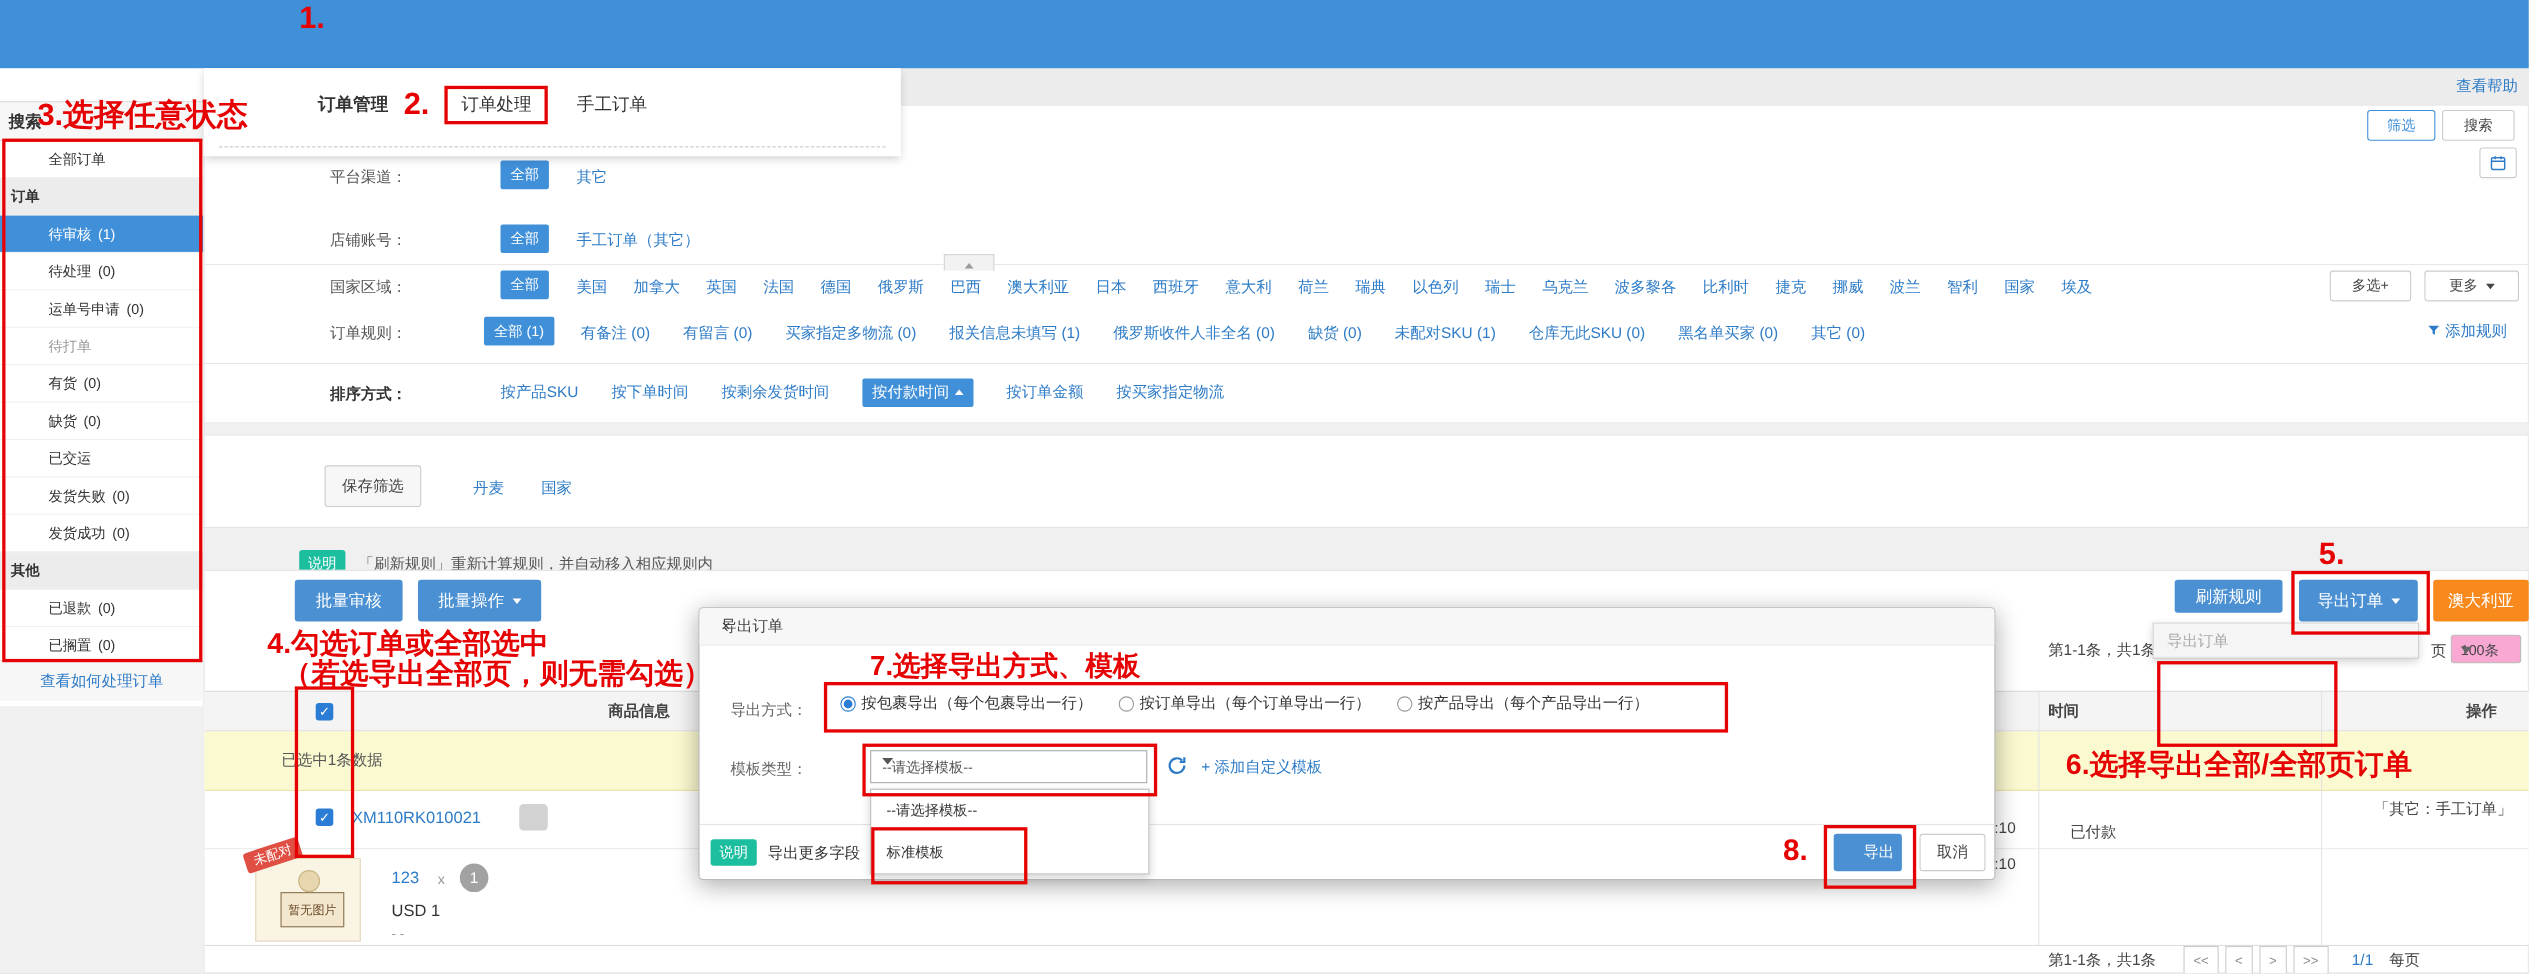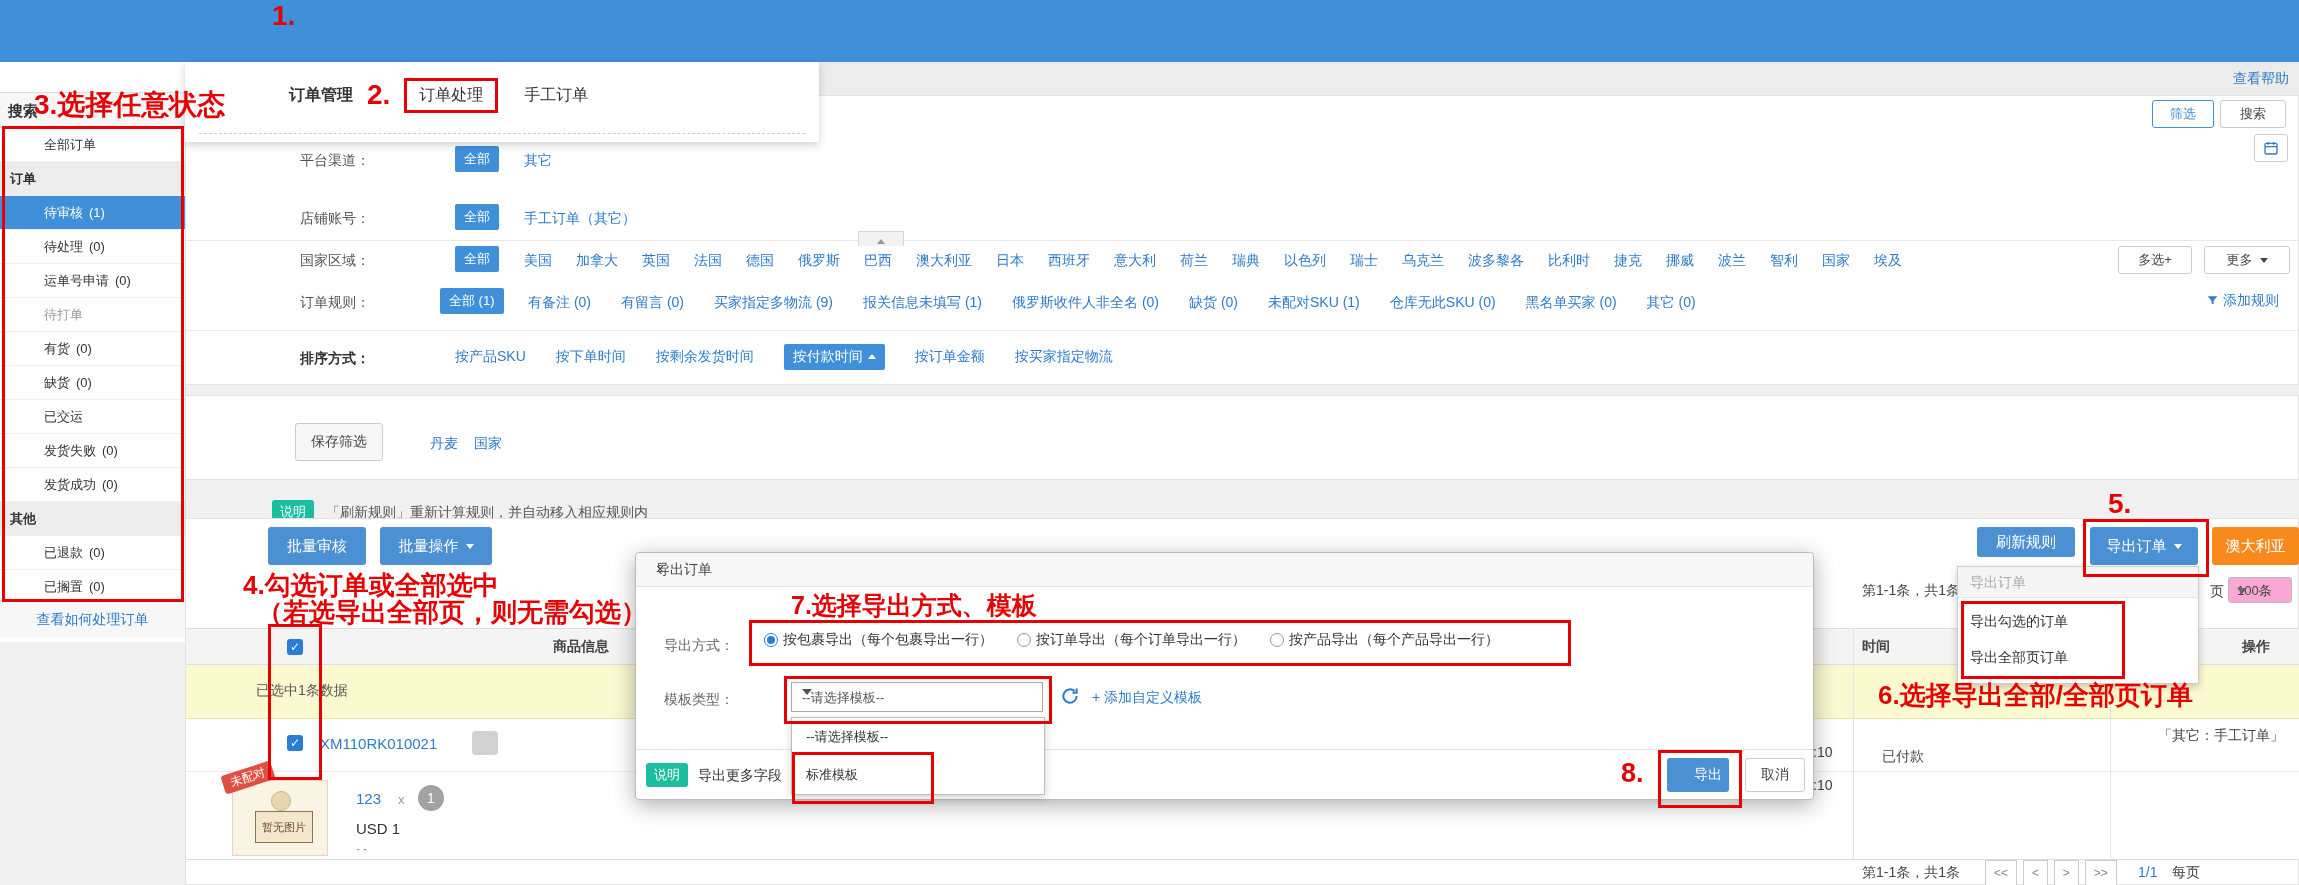--- a/index.html
+++ b/index.html
@@ -324,21 +324,21 @@
     <span>更多</span>
       <span class="caret-down"></span>
   </div>
 
   <div class="abs flabel" style="left:300px;top:294px;">订单规则：</div>
   <div class="abs chip" style="left:440px;top:288px;">全部 (1)</div>
   <div class="abs row-flex" style="left:528px;top:294px;gap:30px;">
 
   <span class="blue-link">有备注 (0)</span>
       <span class="blue-link">有留言 (0)</span>
-      <span class="blue-link">买家指定多物流 (9)</span>
+      <span class="blue-link">买家指定多物流 (0)</span>
       <span class="blue-link">报关信息未填写 (1)</span>
       <span class="blue-link">俄罗斯收件人非全名 (0)</span>
       <span class="blue-link">缺货 (0)</span>
       <span class="blue-link">未配对SKU (1)</span>
       <span class="blue-link">仓库无此SKU (0)</span>
       <span class="blue-link">黑名单买家 (0)</span>
       <span class="blue-link">其它 (0)</span>
     </div>
   <div class="abs blue-link" style="left:2206px;top:292px;">
     <svg width="13" height="13" viewBox="0 0 24 24" fill="#2e7cc7" style="vertical-align:-2px;">
@@ -360,21 +360,21 @@
 
       <span class="blue-link sort-opt selected" style="background: rgb(64, 144, 217); color: rgb(255, 255, 255); padding: 4px 9px; border-radius: 2px;"><span>按付款时间</span><span class="tri-up"></span></span>
 
       <span class="blue-link sort-opt"><span>按订单金额</span></span>
 
       <span class="blue-link sort-opt"><span>按买家指定物流</span></span>
     </div>
 
   <div class="abs panel" style="left:185px;top:395px;width:2114px;height:85px;"></div>
   <div class="abs btn btn-gray" style="left:295px;top:423px;width:88px;height:38px;font-size:14px;">保存筛选</div>
-  <div class="abs row-flex" style="left:430px;top:435px;gap:16px;">
+  <div class="abs row-flex" style="left:430px;top:435px;gap:34px;">
 
   <span class="blue-link">丹麦</span>
       <span class="blue-link">国家</span>
     </div>
 
   <div class="abs badge-teal" style="left:272px;top:500px;">说明</div>
   <div class="abs" style="left:326px;top:504px;font-size:14px;color:#555;">「刷新规则」重新计算规则，并自动移入相应规则内</div>
 
   <div class="abs" style="left:185px;top:518px;width:2114px;height:367px;background:#fff;border:1px solid #e3e3e3;box-sizing:border-box;"></div>
   <div class="abs btn btn-blue" style="left:268px;top:527px;width:98px;height:38px;">批量审核</div>
@@ -396,25 +396,20 @@
 
   <div class="abs nowrap" style="left:1862px;top:582px;font-size:14px;color:#444;z-index:2;">第1-1条，共1条</div>
   <div class="abs" style="left:2210px;top:583px;font-size:14px;color:#444;z-index:2;">页</div>
   <div class="abs select-box" style="left:2228px;top:577px;width:64px;height:26px;z-index:2;">
     <span>100条</span>
       <span class="sel-caret"></span>
   </div>
 
   <div class="abs exp-menu">
     <div class="exp-menu-head">导出订单</div>
-    <div style="padding:5px 0 8px;">
-
-    <div class="exp-menu-item">导出勾选的订单</div>
-        <div class="exp-menu-item">导出全部页订单</div>
-      </div>
   </div>
   <div class="abs redbox" style="left:1961px;top:601px;width:158px;height:72px;"></div>
   <div class="abs anno" style="left:1878px;top:678px;font-size:26px;">6.选择导出全部/全部页订单</div>
 
   <div class="abs tbl">
     <div class="tbl-header">
       <span class="cbx" style="left:101px;top:10px;">✓</span>
       <span class="th" style="left:367px;">商品信息</span>
       <span class="th" style="left:1676px;">时间</span>
       <span class="th" style="left:2056px;">操作</span>

